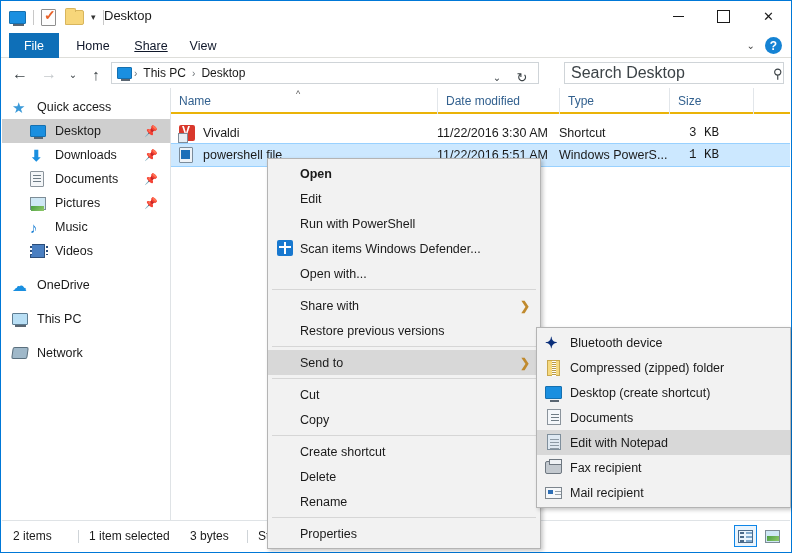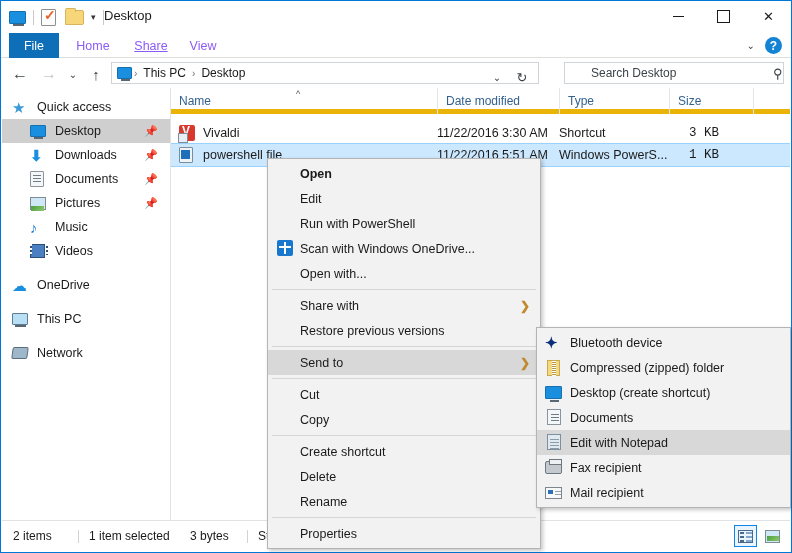--- a/index.html
+++ b/index.html
@@ -68,21 +68,21 @@
   .wc-min::after { content:''; width: 11px; height: 1px; background:#1a1a1a; }
   .wc-max::after { content:''; width: 11px; height: 11px; border: 1px solid #1a1a1a; }
 
   
   .ribbon {
     position: absolute; left: 0; top: 32px; width: 790px; height: 25px;
     background: #ffffff; border-bottom: 1px solid #dededa; z-index: 5;
   }
   .tab {
     position: absolute; top: 0; height: 25px; display: flex; align-items: center;
-    justify-content: center; font-size: 12.5px; color: #8b5cf6;
+    justify-content: center; font-size: 12.5px; color: #0f172a;
   }
   .tab-file { left: 8px; width: 50px; background: #0e6fb8; color: #fff; }
   .tab-home { left: 66px; width: 52px; }
   .tab-share { left: 123px; width: 54px; text-decoration: underline; }
   .tab-view { left: 178px; width: 48px; }
   .ribbon-right { position: absolute; right: 4px; top: 0; height: 25px; display: flex; align-items: center; }
   .rb-caret { font-size: 10px; color: #444; margin-right: 10px; }
   .rb-help {
     width: 17px; height: 17px; border-radius: 50%; background: #1583d4; color: #fff;
     font-size: 12px; font-weight: bold; display: flex; align-items: center; justify-content: center;
@@ -121,21 +121,21 @@
     display: flex; align-items: center; justify-content: center; font-size: 10px; color: #3c4347;
   }
   .crumb-refresh {
     position: absolute; right: 5px; top: 3px; width: 22px; height: 22px;
     display: flex; align-items: center; justify-content: center; font-size: 13px; color: #3c4347;
   }
   .searchbox {
     position: absolute; left: 563px; top: 3px; width: 220px; height: 22px;
     border: 1px solid #cfd4d8; background: #fff; display: flex; align-items: center;
   }
-  .search-ph { font-size: 12px; color: #3c4347; padding-left: 6px; flex: 1; margin-left: 20px; }
+  .search-ph { font-size: 16px; color: #3c4347; padding-left: 6px; flex: 1; }
   .search-ic { font-size: 13px; color: #3c4347; padding-right: 7px; transform: scaleX(-1); }
 
   
   .navpane {
     position: absolute; left: 1px; top: 87px; width: 169px; bottom: 32px;
     background: #ffffff; border-right: 1px solid #dfe3e6; z-index: 2; overflow: hidden;
   }
   .nav-item {
     position: relative; height: 24px; display: flex; align-items: center;
     font-size: 12.5px; color: #1a1a1a; padding-left: 10px;
@@ -190,21 +190,21 @@
     width: 16px; height: 12px; background: #9fb8c9; border: 1px solid #5a6f7d;
     border-radius: 2px; margin-top: 2px; transform: skewX(-8deg);
   }
 
   
   .filelist {
     position: absolute; left: 170px; top: 87px; right: 1px; bottom: 32px;
     background: #ffffff; z-index: 2; overflow: hidden;
   }
   .colhdr {
-    position: relative; height: 26px; border-bottom: 5px solid #eab308; background: #fff;
+    position: relative; height: 26px; border-bottom: 2px solid #eab308; background: #fff;
   }
   .col {
     position: absolute; top: 0; height: 26px; display: flex; align-items: center;
     font-size: 12px; color: #33618f; padding-left: 8px;
     border-left: 1px solid #e2e6ea;
   }
   .col:first-child { border-left: none; }
   .col-sortmark {
     position: absolute; left: 125px; top: 1px; font-size: 9px; color: #555;
   }
@@ -542,21 +542,21 @@
   </div>
 
   <div class="ctxmenu">
     <div class="mi bold">Open</div>
     <div class="mi">Edit</div>
     <div class="mi">Run with PowerShell</div>
     <div class="mi">
       <div class="mi-ico">
           <div class="shield"></div>
         </div>
-      <span>Scan with Windows OneDrive...</span>
+      <span>Scan items Windows Defender...</span>
     </div>
     <div class="mi">Open with...</div>
     <div class="msep"></div>
     <div class="mi">
       <span>Share with</span>
       <span class="mi-arrow">❯</span>
     </div>
     <div class="mi">Restore previous versions</div>
     <div class="msep"></div>
     <div class="mi hl">

